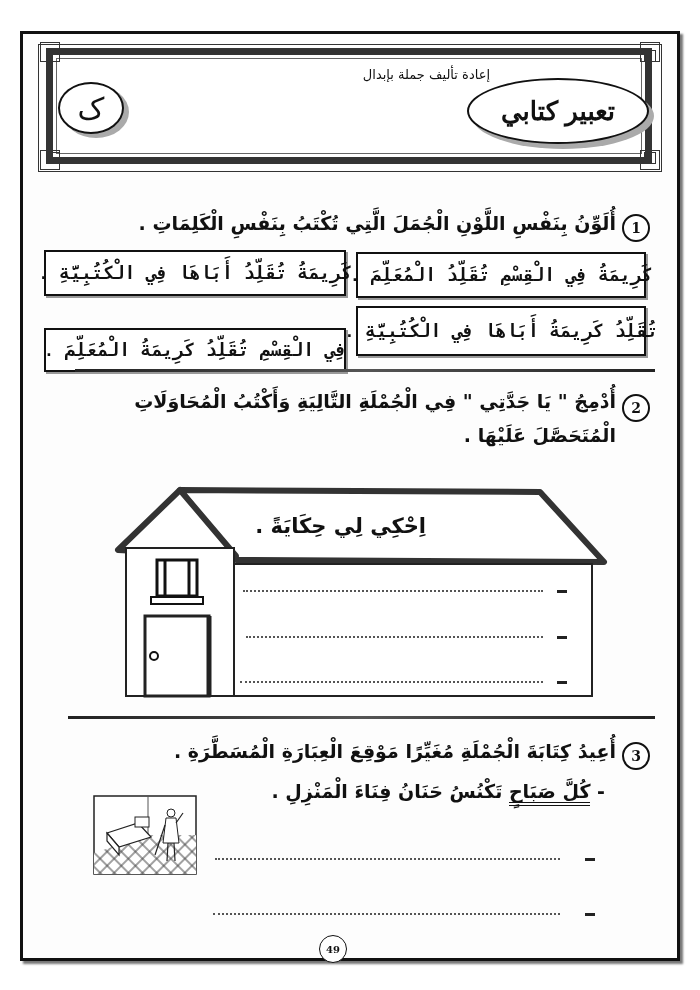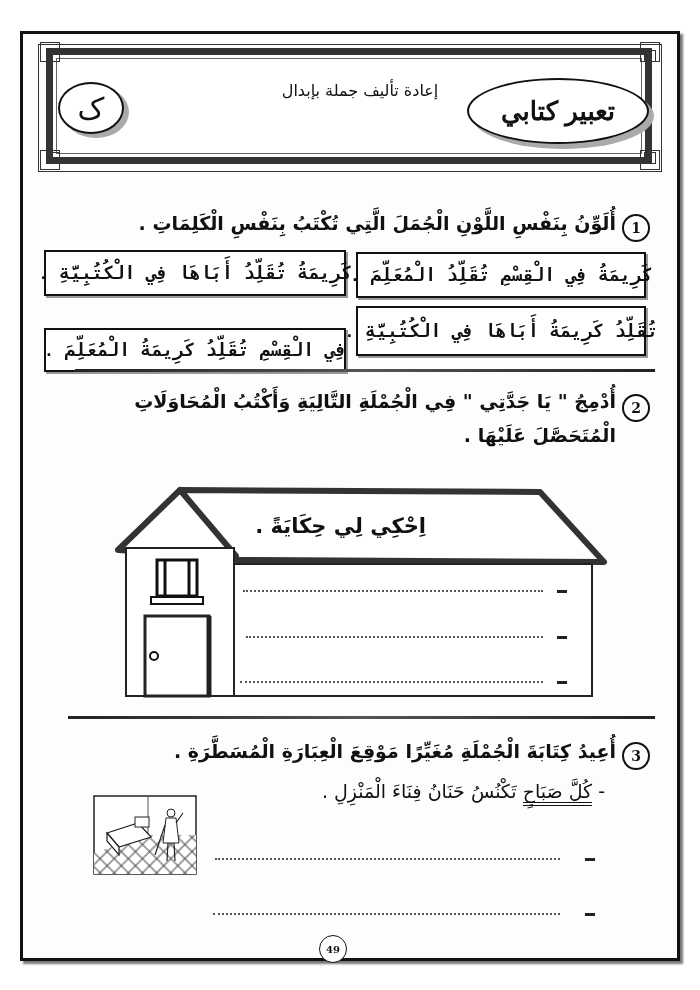--- a/index.html
+++ b/index.html
@@ -6,21 +6,21 @@
   body { width: 700px; height: 990px; position: relative; overflow: hidden; font-family: "DejaVu Sans", sans-serif; color: #111; }
   .abs { position: absolute; }
   .page-frame { left: 20px; top: 31px; width: 654px; height: 924px; border: 3px solid #111; box-shadow: 3px 3px 2px #777; background: #fdfdfd; }
   .header-outer { left: 38px; top: 44px; width: 622px; height: 126px; border: 1px solid #333; }
   .header-band { left: 46px; top: 48px; width: 606px; height: 116px; border: 7px solid #333; box-sizing: border-box; background: #fff; }
   .header-inner { left: 56px; top: 58px; width: 586px; height: 96px; border: 1px solid #666; box-sizing: border-box; }
   .corner { width: 18px; height: 18px; border: 1px solid #333; background: transparent; }
   .corner2 { width: 10px; height: 10px; border: 1px solid #333; }
   .badge-letter { left: 58px; top: 82px; width: 62px; height: 48px; border: 2px solid #111; border-radius: 50%; background: #fff; box-shadow: 5px 4px 0 #aaa; display: flex; align-items: center; justify-content: center; font-size: 30px; font-family: "DejaVu Serif", serif; }
   .badge-title { left: 467px; top: 78px; width: 178px; height: 62px; border: 2px solid #111; border-radius: 50%; background: #fff; box-shadow: 5px 5px 0 #aaa; display: flex; align-items: center; justify-content: center; font-size: 26px; font-weight: bold; direction: rtl; font-family: Liberation Sans, sans-serif; }
-  .header-title { left: 230px; top: 76px; width: 260px; text-align: center; direction: rtl; font-size: 16px; line-height: 29px; font-family: "DejaVu Sans", sans-serif; }
+  .header-title { left: 230px; top: 60px; width: 260px; text-align: right; direction: rtl; font-size: 13px; line-height: 29px; font-family: "DejaVu Sans", sans-serif; }
   .q-num { width: 24px; height: 24px; border: 2px solid #111; border-radius: 50%; display: flex; align-items: center; justify-content: center; font-size: 14px; font-weight: bold; font-family: "DejaVu Serif", serif; background: #fff; }
   .q-text { direction: rtl; text-align: right; font-size: 19px; font-weight: bold; font-family: "DejaVu Sans", sans-serif; white-space: nowrap; }
   .word-box { border: 2px solid #111; box-shadow: 2px 2px 0 #999; background: #fff; direction: rtl; display: flex; align-items: center; justify-content: center; font-size: 18px; font-weight: bold; font-family: Liberation Mono, monospace; white-space: nowrap; cursor: pointer; }
   .divider { height: 3px; background: linear-gradient(to right, #222, #555, #222); }
   .dotted-line { border-bottom: 2px dotted #555; height: 0; }
   .dash { width: 10px; height: 3px; background: #222; }
   .underline-double { border-bottom: 4px double #111; }
   .page-num { left: 319px; top: 935px; width: 26px; height: 26px; border: 1.5px solid #111; border-radius: 50%; background: #fff; display: flex; align-items: center; justify-content: center; font-size: 10px; font-weight: bold; font-family: "DejaVu Serif", serif; }
 </style>
 </head>
@@ -104,21 +104,21 @@
 <div class="abs dotted-line" style="left:240px;top:681px;width:303px;"></div>
 <div class="abs dash" style="left:557px;top:681px;"></div>
 
 <div class="abs divider" style="left:68px;top:716px;width:587px;"></div>
 
 <div class="abs q-num" style="left:622px;top:742px;">
   <span>3</span>
 </div>
 <div class="abs q-text" style="right:84px;top:740px;">أُعِيدُ كِتَابَةَ الْجُمْلَةِ مُغَيِّرًا مَوْقِعَ الْعِبَارَةِ الْمُسَطَّرَةِ .</div>
 
-<div class="abs q-text" style="right:95px;top:780px;font-weight:normal;font-size:19px;">
+<div class="abs q-text" style="right:95px;top:780px;font-weight:bold;font-size:19px;">
   <span>- </span><span class="underline-double">كُلَّ صَبَاحٍ</span><span> تَكْنُسُ حَنَانُ فِنَاءَ الْمَنْزِلِ .</span>
 </div>
 
 <svg class="abs" style="left:93px;top:795px;" width="104" height="80" viewBox="0 0 104 80">
   <defs>
     <pattern id="tiles" width="10" height="10" patternUnits="userSpaceOnUse" patternTransform="rotate(45)">
       <rect width="10" height="10" fill="#fff" stroke="#444" stroke-width="1"></rect>
     </pattern>
   </defs>
   <rect x="1" y="1" width="102" height="78" fill="#fff" stroke="#222" stroke-width="1.5"></rect>

